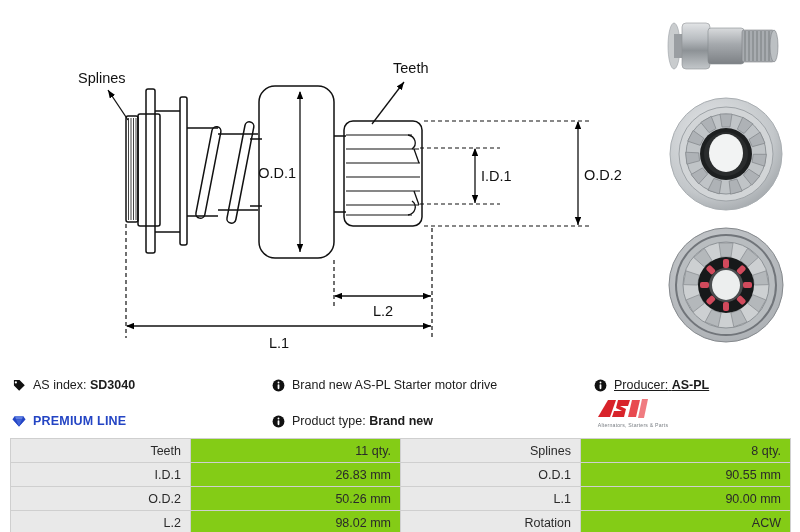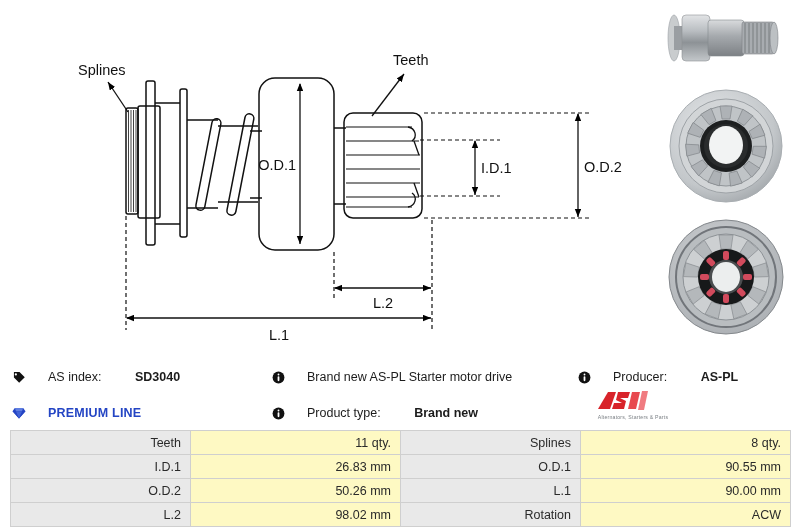--- a/index.html
+++ b/index.html
@@ -4,21 +4,21 @@
 <style>
   * { box-sizing: border-box; }
   html, body {
     margin: 0; padding: 0;
     width: 800px; height: 532px;
     background: #ffffff;
     font-family: "Liberation Sans", sans-serif;
     color: #1a1a1a;
     overflow: hidden;
   }
-  #page { position: relative; width: 800px; height: 484px; }
+  #page { position: relative; width: 800px; height: 484px; margin-top: 8px; }
 
   
   #drawing-area {
     position: absolute; left: 0; top: 0;
     width: 650px; height: 350px;
   }
   #drawing-svg { display: block; width: 650px; height: 350px; }
 
   
   #photo-column {
@@ -34,25 +34,24 @@
   
   #info-block {
     position: absolute; left: 0; top: 362px;
     width: 800px; height: 62px;
   }
   .info-line {
     position: absolute; height: 22px;
     display: flex; align-items: center;
     font-size: 12.5px; color: #1c1c1c;
     white-space: nowrap;
-    gap: 15px;
   }
   .info-col-a { left: 12px; }
   .info-col-b { left: 272px; }
-  .info-col-c { left: 578px; }
+  .info-col-c { left: 594px; text-decoration: underline; }
   .row-1 { top: 4px; }
   .row-2 { top: 40px; }
   .ico { display: inline-flex; align-items: center; margin-right: 7px; flex: none; }
   .lbl-strong { font-weight: bold; text-align: right; }
   .premium {
     color: #2445c4; font-weight: bold; font-size: 12.5px;
     letter-spacing: .2px;
   }
   
   #aspl-logo { position: absolute; left: 578px; top: 28px; width: 110px; height: 32px; }
@@ -72,21 +71,21 @@
     padding: 0 9px;
     vertical-align: middle;
     color: #2a2a2a;
   }
   td.k {
     background: #e9e9e9;
     text-align: right;
     width: 180px;
   }
   td.v {
-    background: #fef9c3;
+    background: #84cc16;
     text-align: right;
     width: 210px;
   }
 </style>
 </head>
 <body>
 
 <div id="page">
 
   <div id="drawing-area">

